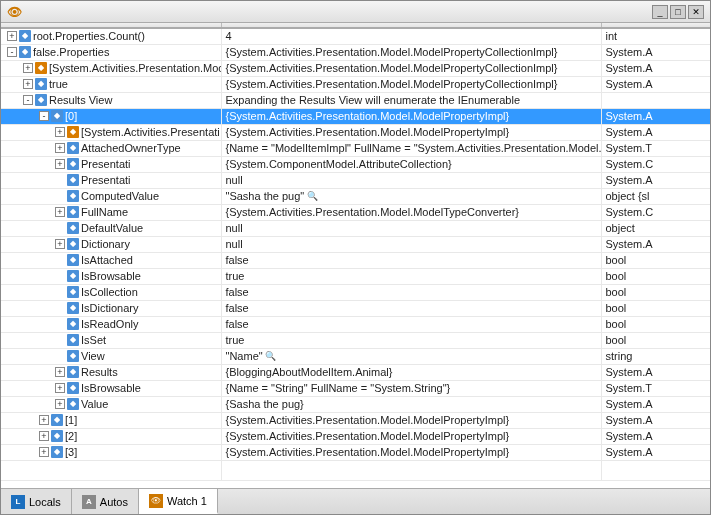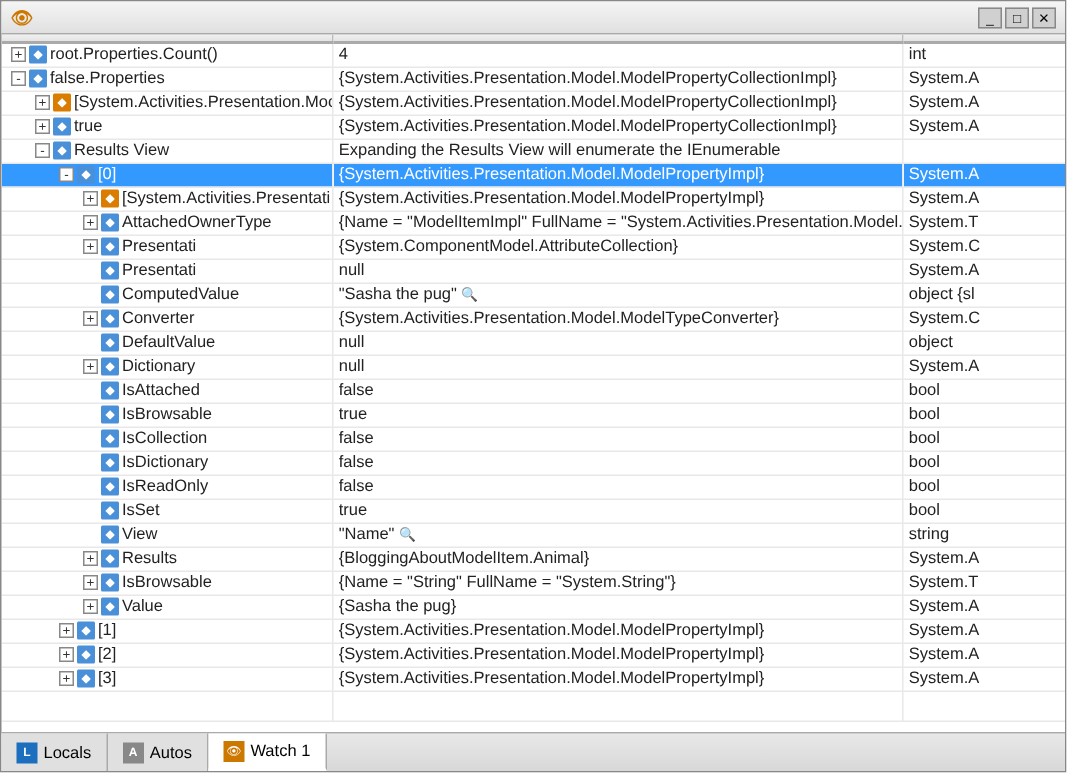--- a/index.html
+++ b/index.html
@@ -388,21 +388,21 @@
                 <span style="margin-left: 3px; cursor: pointer; color: rgb(0, 0, 204); font-size: 9px;">🔍</span>
               </div>
             </td>
             <td>object {sl</td>
           </tr>
           <tr>
             <td>
               <div class="name-cell indent-3">
                 <span class="expand-icon">+</span>
                 <span class="prop-icon">◆</span>
-                <span>Converter</span>
+                <span>FullName</span>
               </div>
             </td>
             <td>
               <div class="value-cell">
                 <span>{System.Activities.Presentation.Model.ModelTypeConverter}</span>
               </div>
             </td>
             <td>System.C</td>
           </tr>
           <tr>

